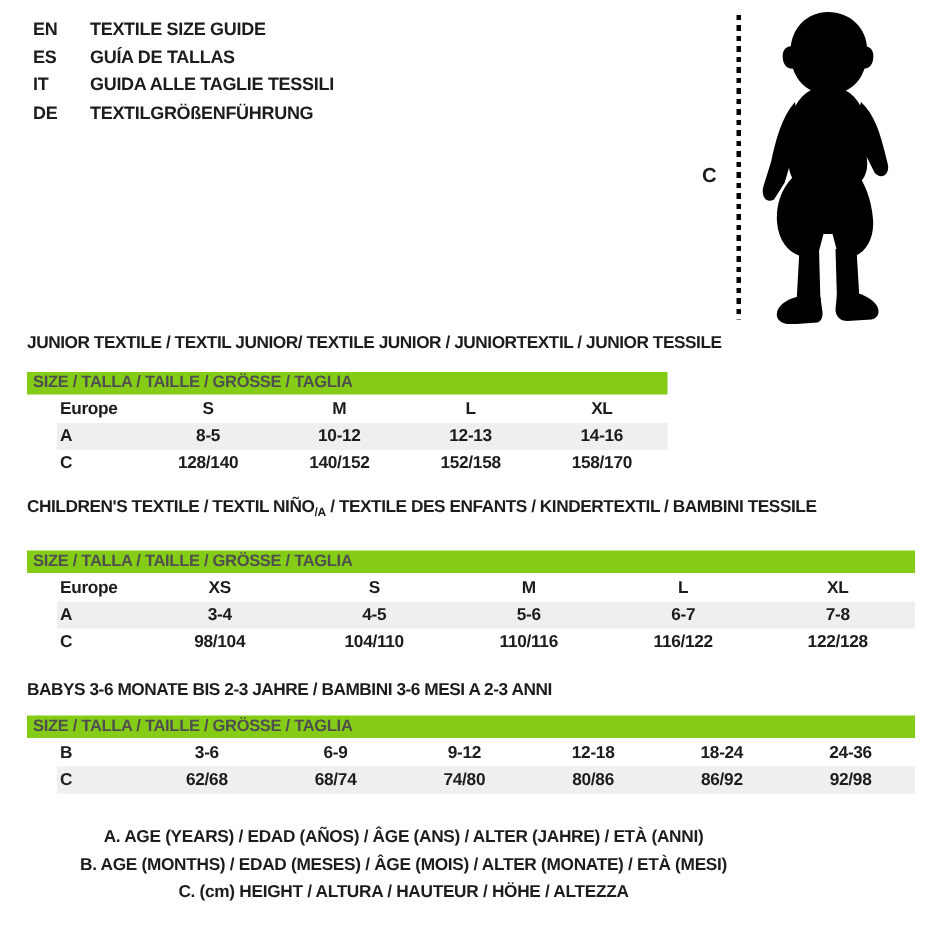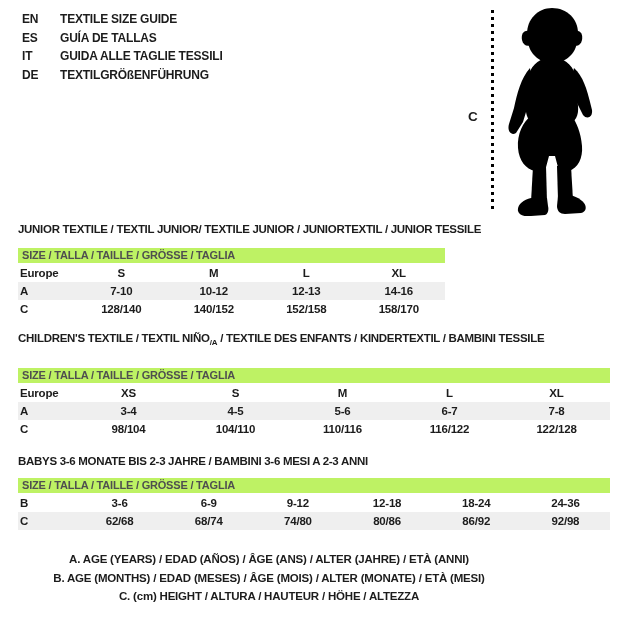--- a/index.html
+++ b/index.html
@@ -43,30 +43,31 @@
   .s2 { margin-top: 13px; }
   .s2 .sec-title { margin-bottom: 18px; }
   .s3 { margin-top: 15px; }
   .s3 .sec-title { margin-bottom: 8px; }
 
   .tbl { margin-left: 18px; }
   .tbl.t1 { width: 427px; }
   .tbl.t2, .tbl.t3 { width: 592px; }
 
   .size-bar {
-    background: #bef264; color: #4f4f4f;
+    background: #84cc16; color: #4f4f4f;
     height: 15px; line-height: 15px;
     font-size: 11px; padding-left: 4px;
     margin-bottom: 1px; white-space: nowrap;
   }
   .row {
     display: grid;
     grid-template-columns: 57px repeat(var(--cols), 1fr);
     height: 18px; align-items: center;
     font-size: 11.5px;
+    margin-left: 20px;
   }
   .row:nth-child(even) { background: #efefef; }
   .rl { padding-left: 2px; }
   .rv { text-align: center; }
 
   
   .legend { margin: 20px 0 0 18px; text-align: center; }
   .legend-line { font-size: 11.5px; line-height: 18.5px; white-space: nowrap; }
 </style>
 </head>
@@ -129,21 +130,21 @@
       <div class="rows" style="--cols: 4;">
           <div class="row" style="--cols: 4;">
             <span class="rl">Europe</span>
             <span class="rv">S</span>
             <span class="rv">M</span>
             <span class="rv">L</span>
             <span class="rv">XL</span>
           </div>
           <div class="row" style="--cols: 4;">
             <span class="rl">A</span>
-            <span class="rv">7-10</span>
+            <span class="rv">8-5</span>
             <span class="rv">10-12</span>
             <span class="rv">12-13</span>
             <span class="rv">14-16</span>
           </div>
           <div class="row" style="--cols: 4;">
             <span class="rl">C</span>
             <span class="rv">128/140</span>
             <span class="rv">140/152</span>
             <span class="rv">152/158</span>
             <span class="rv">158/170</span>

